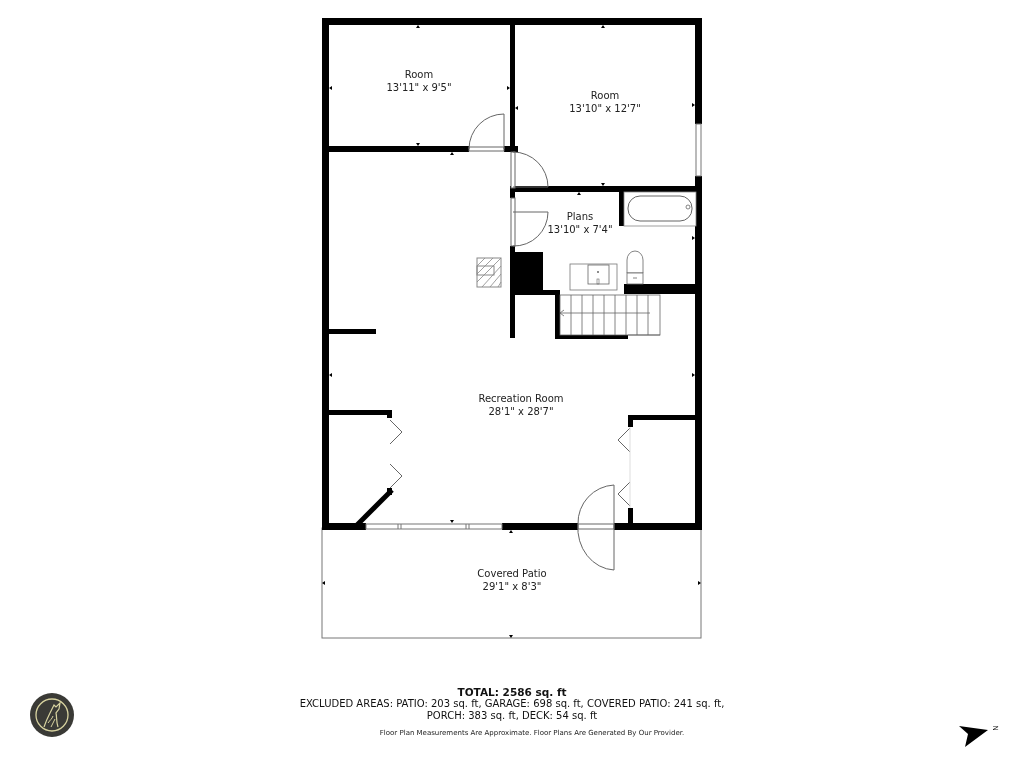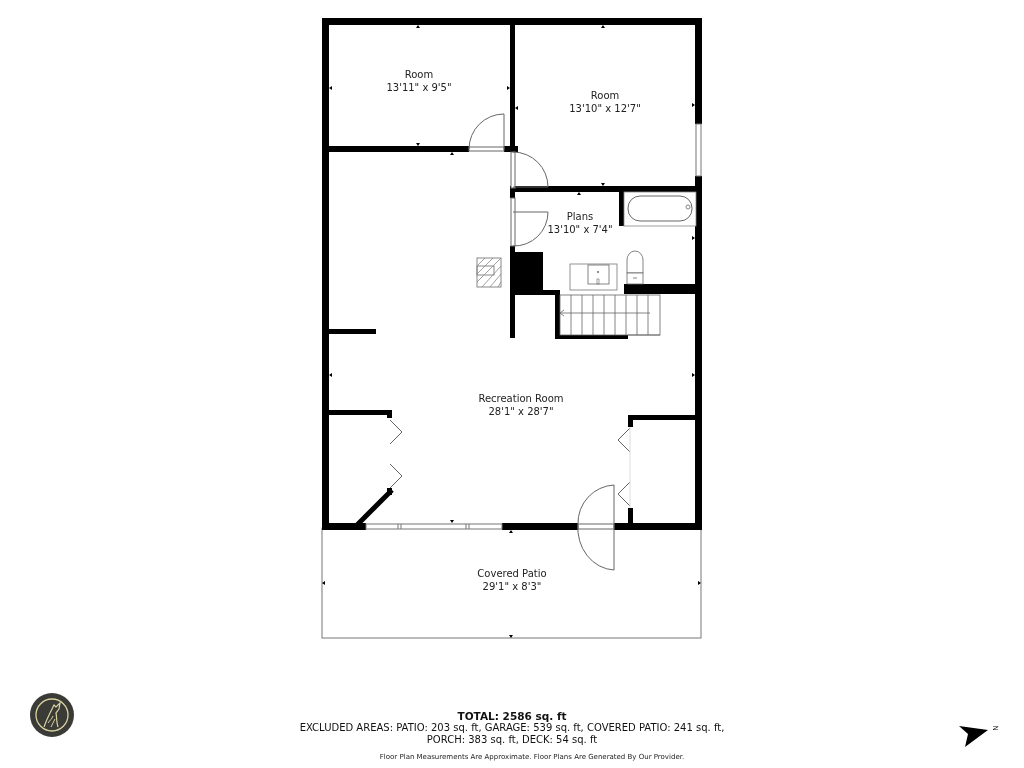--- a/index.html
+++ b/index.html
@@ -27,21 +27,21 @@
       font-size: 10px;
       line-height: 13px;
       color: #222;
       transform: translateX(-50%);
       white-space: nowrap;
     }
     .summary {
       position: absolute;
       left: 0;
       width: 1024px;
-      top: 710px;
+      top: 686px;
       text-align: center;
       color: #111;
       font-size: 10px;
       line-height: 12px;
     }
     .summary .total {
       font-weight: bold;
       font-size: 10.5px;
     }
     .summary .disclaimer {
@@ -250,21 +250,21 @@
     <div>Recreation Room</div>
     <div>28'1" x 28'7"</div>
   </div>
   <div class="room-label" style="left:512px; top:567px;text-align:center;">
     <div>Covered Patio</div>
     <div>29'1" x 8'3"</div>
   </div>
 
   <div class="summary">
     <div class="total">TOTAL: 2586 sq. ft</div>
-    <div>EXCLUDED AREAS: PATIO: 203 sq. ft, GARAGE: 539 sq. ft, COVERED PATIO: 241 sq. ft,</div>
+    <div>EXCLUDED AREAS: PATIO: 203 sq. ft, GARAGE: 698 sq. ft, COVERED PATIO: 241 sq. ft,</div>
     <div>PORCH: 383 sq. ft, DECK: 54 sq. ft</div>
     <div class="disclaimer">Floor Plan Measurements Are Approximate. Floor Plans Are Generated By Our Provider.</div>
   </div>
 
   <div class="logo">
     <svg width="44" height="44" viewBox="0 0 44 44">
       <circle cx="22" cy="22" r="16" fill="none" stroke="#d8d3a0" stroke-width="1.3"></circle>
       <path d="M14 34 C16 28 18 24 20 20 L24 12 L26 14 L30 10 L29 16 L26 20 C27 24 26 28 28 34" fill="none" stroke="#d8d3a0" stroke-width="1.2"></path>
       <path d="M18 30 C20 27 22 26 23 23" fill="none" stroke="#d8d3a0" stroke-width="1"></path>
       <path d="M21 34 C22 31 24 29 25 26" fill="none" stroke="#d8d3a0" stroke-width="1"></path>

